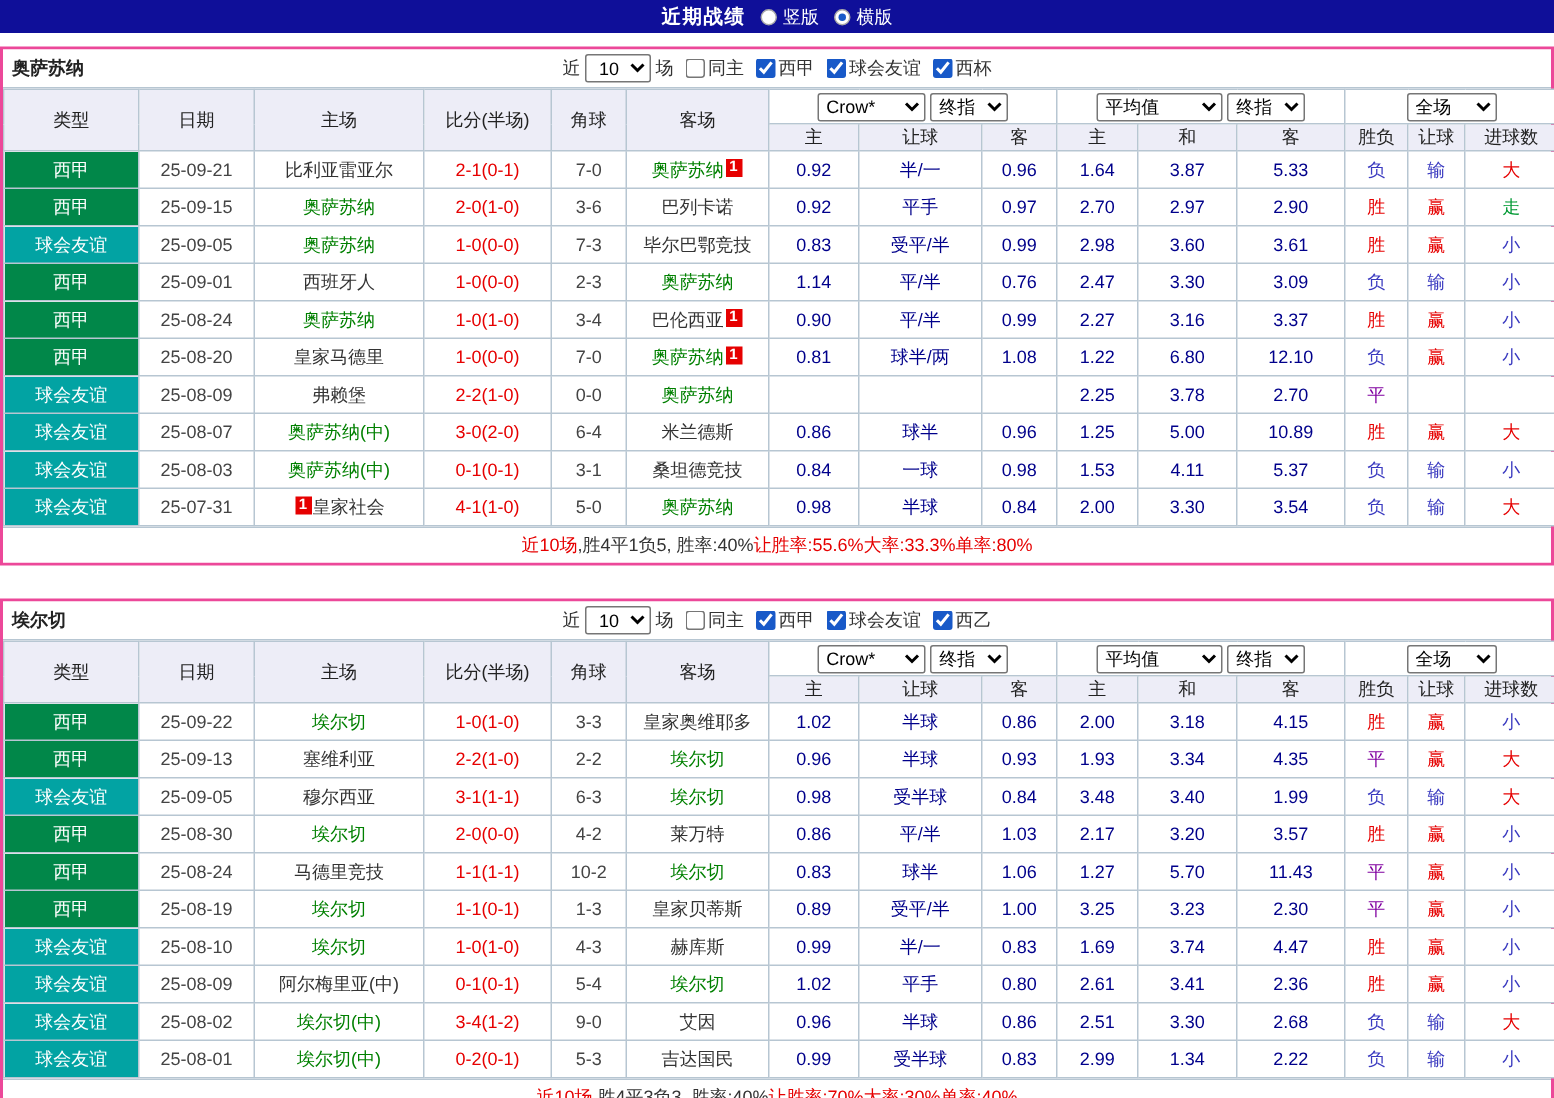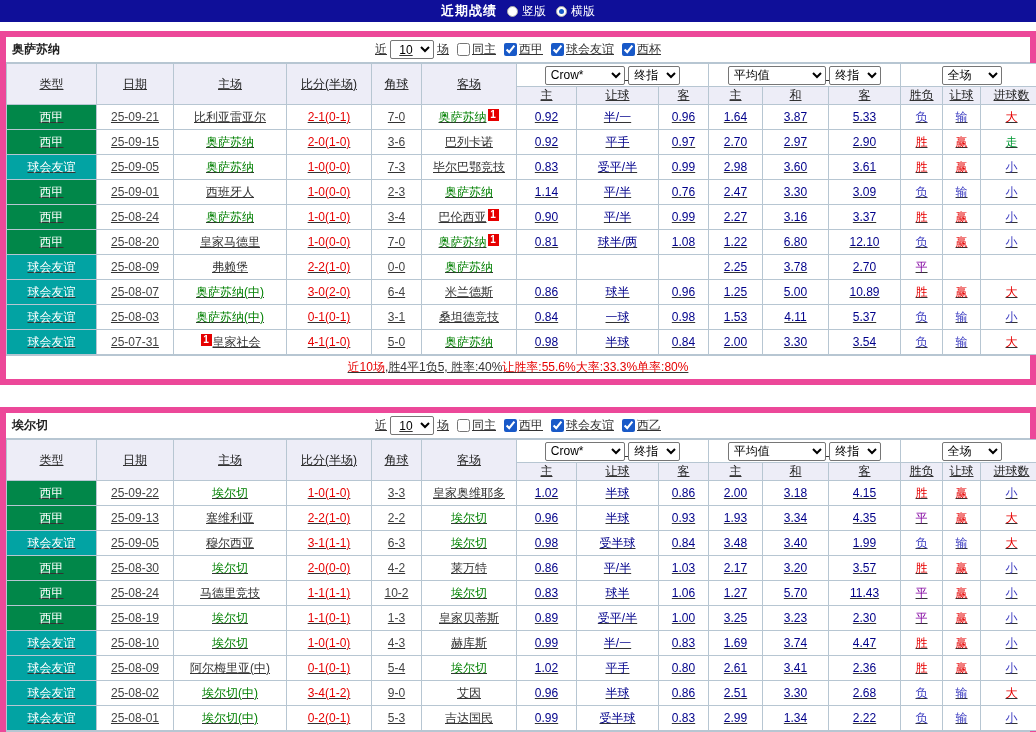--- a/index.html
+++ b/index.html
@@ -10,31 +10,31 @@
   }
   .topbar {
     height:22px; background:var(--topbar-navy,#0f0f99); color:#fff;
     display:flex; align-items:center; justify-content:center; gap:10px;
   }
   .topbar .title { font-weight:bold; font-size:13px; letter-spacing:1px; }
   .radio-group { display:flex; align-items:center; gap:4px; cursor:pointer; }
   .radio { width:11px; height:11px; border-radius:50%; background:#fff; border:1px solid #aaa; display:inline-block; position:relative; }
   .radio.selected::after { content:""; position:absolute; left:2px; top:2px; width:5px; height:5px; border-radius:50%; background:#1859c8; }
 
-  .section { border:6px solid #ec4899; margin-top:9px;text-decoration:underline; }
+  .section { border:2px solid #ec4899; margin-top:9px; }
   .section + .section { margin-top:22px; }
 
   .filter-row { height:26px; position:relative; display:flex; align-items:center; background:#fff; border-bottom:1px solid #b7c6d2; }
   .team-name { position:absolute; left:6px; font-weight:bold; color:#222; }
   .filter-controls { margin:0 auto; display:flex; align-items:center; gap:3px; }
   .filter-controls label { display:flex; align-items:center; gap:2px; cursor:pointer; }
   input[type=checkbox] { width:13px; height:13px; margin:0 0 0 5px; accent-color:#1859c8; }
   select { font-family:inherit; font-size:12px; height:19px; background:#fff; border:1px solid #767676; border-radius:2px; padding:0 1px; }
   .count-select { width:44px;text-align:center; }
-  .sel-provider { width:80px; } .sel-final { width:52px; } .sel-average { width:98px; } .sel-full { width:60px; }
+  .sel-provider { width:72px; } .sel-final { width:52px; } .sel-average { width:84px; } .sel-full { width:60px; }
 
   table { width:100%; border-collapse:collapse; table-layout:fixed; }
   th,td { border:1px solid #b7c6d2; text-align:center; padding:0 1px; overflow:hidden; white-space:nowrap; }
   thead th { background:#ededf7; font-weight:normal; color:#222; }
   .hrow1 th { height:23px; }
   .hrow1 th.selcell { background:#fff; }
   .hrow2 th { height:18px; }
   tbody td { height:25px; background:#fff; }
 
   td.type { color:#fff; }

